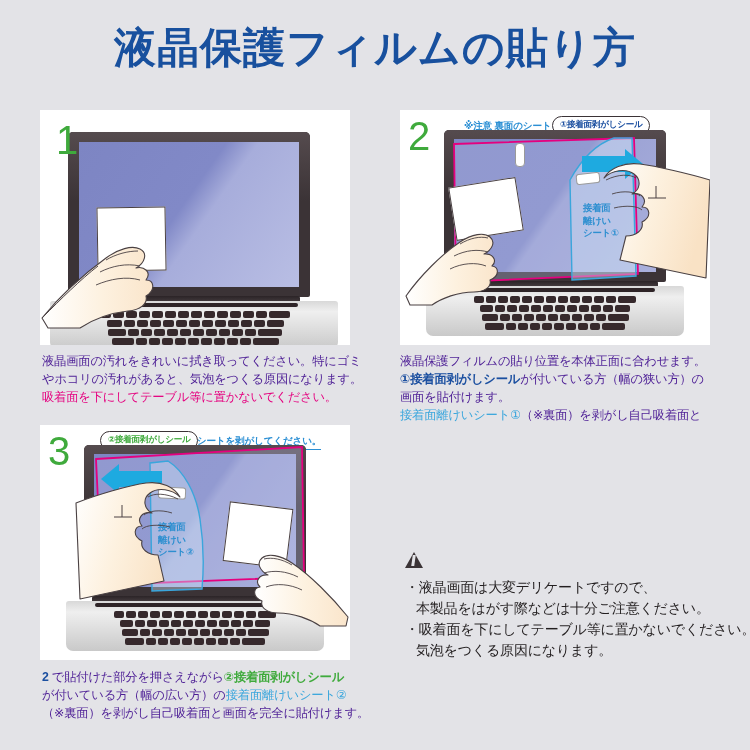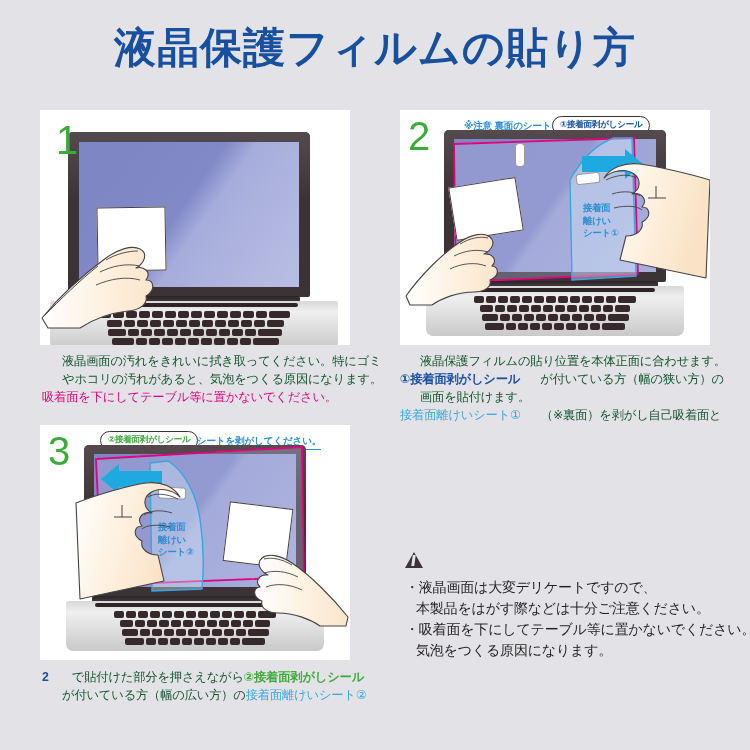--- a/index.html
+++ b/index.html
@@ -49,21 +49,21 @@
     white-space: nowrap;
   }
   #cap1 { left: 42px;  top: 352px; }
   #cap2 { left: 400px; top: 352px; }
   #cap3 { left: 42px;  top: 668px; }
 
   .c-pink  { color: #e5007f; }
   .c-navy  { color: #1b4fa0; font-weight: 700; }
   .c-blue  { color: #3aa6dc; }
   .c-green { color: #3faa3c; font-weight: 700; }
-  .c-gray  { color: #14532d; margin-left: 20px; }
+  .c-gray  { color: #4c1d95; }
 
   
   #warn {
     position: absolute;
     left: 405px; top: 552px;
     width: 320px;
   }
   #warn .tri {
     width: 0; height: 0;
     border-left: 9px solid transparent;
@@ -555,20 +555,21 @@
   <div class="caption" id="cap2">
     <div><span class="c-gray">液晶保護フィルムの貼り位置を本体正面に合わせます。</span></div>
     <div><span class="c-navy">①接着面剥がしシール</span><span class="c-gray">が付いている方（幅の狭い方）の</span></div>
     <div><span class="c-gray">画面を貼付けます。</span></div>
     <div><span class="c-blue">接着面離けいシート①</span><span class="c-gray">（※裏面）を剥がし自己吸着面と</span></div>
   </div>
 
   <div class="caption" id="cap3">
     <div><span class="c-navy">2</span><span class="c-gray"> で貼付けた部分を押さえながら</span><span class="c-green">②接着面剥がしシール</span></div>
     <div><span class="c-gray">が付いている方（幅の広い方）の</span><span class="c-blue">接着面離けいシート②</span></div>
+    <div><span class="c-gray">（※裏面）を剥がし自己吸着面と画面を完全に貼付けます。</span></div>
   </div>
 
   <div id="warn">
     <div class="tri"></div>
     <div class="wline">・液晶画面は大変デリケートですので、</div>
     <div class="wline indent">本製品をはがす際などは十分ご注意ください。</div>
     <div class="wline">・吸着面を下にしてテーブル等に置かないでください。</div>
     <div class="wline indent">気泡をつくる原因になります。</div>
   </div>
 

